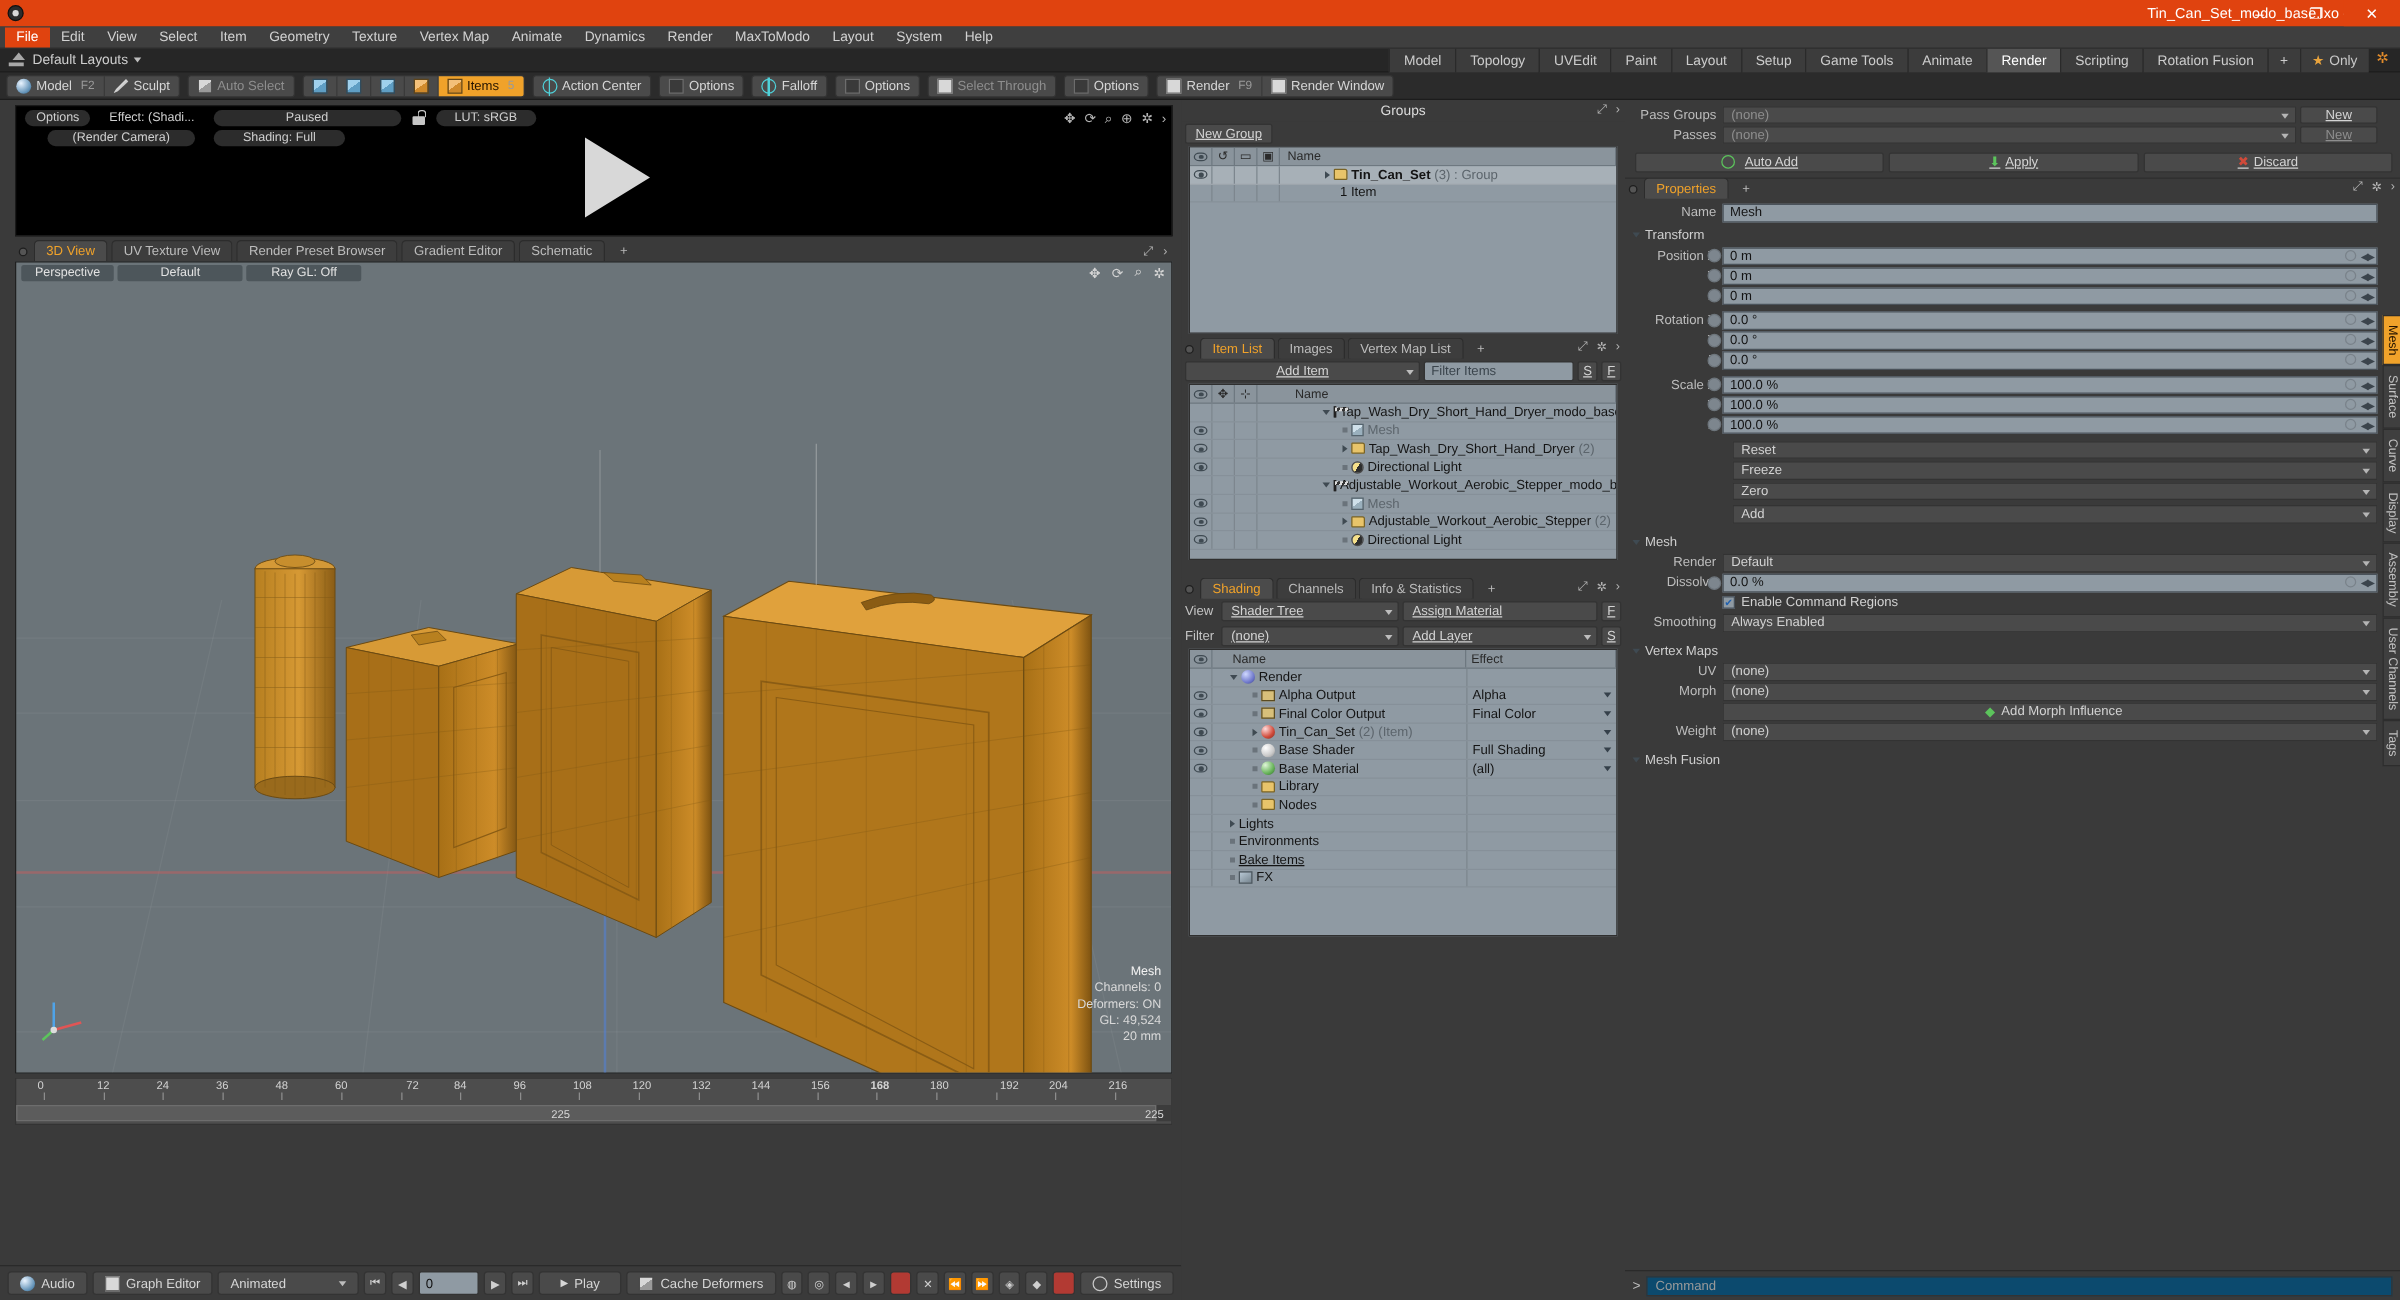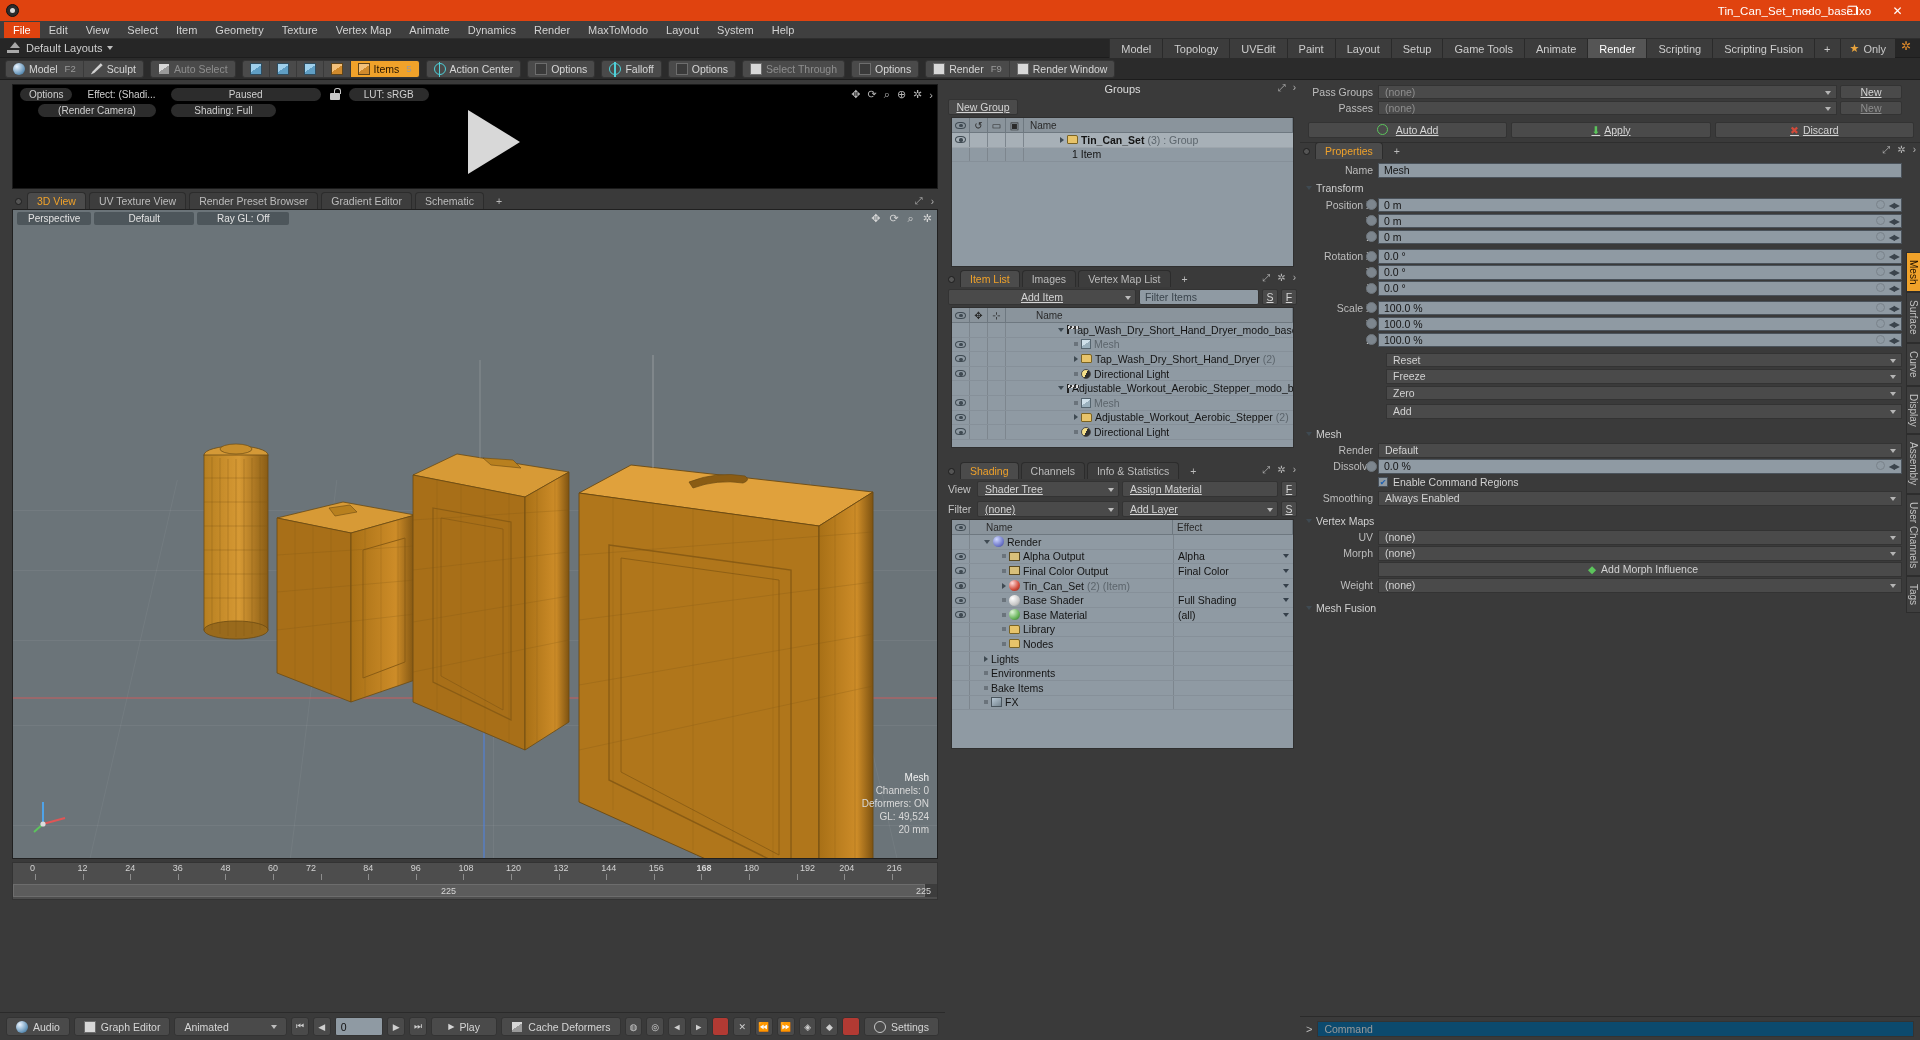--- a/index.html
+++ b/index.html
@@ -234,21 +234,21 @@
         <div class="ltab">Model</div>
         <div class="ltab">Topology</div>
         <div class="ltab">UVEdit</div>
         <div class="ltab">Paint</div>
         <div class="ltab">Layout</div>
         <div class="ltab">Setup</div>
         <div class="ltab">Game Tools</div>
         <div class="ltab">Animate</div>
         <div class="ltab sel">Render</div>
         <div class="ltab">Scripting</div>
-        <div class="ltab">Scripting Fusion</div>
+        <div class="ltab">Rotation Fusion</div>
         <div class="ltab plus">+</div>
         <div class="onlybox">
           <span class="star">★</span>
           <span>Only</span>
         </div>
         <div class="gearmini" style="color: rgb(224, 138, 42); font-size: 12px; display: flex; align-items: center;">✲</div>
       </div>
   </div>
 
   <div class="toolbar" id="toolbar">
@@ -531,21 +531,21 @@
           <b style="left: 64.6px;">12</b>
           <i style="left: 69.6px;"></i>
           <b style="left: 112.2px;">24</b>
           <i style="left: 117.2px;"></i>
           <b style="left: 159.8px;">36</b>
           <i style="left: 164.8px;"></i>
           <b style="left: 207.4px;">48</b>
           <i style="left: 212.4px;"></i>
           <b style="left: 255px;">60</b>
           <i style="left: 260px;"></i>
-          <b style="left: 293px;">72</b>
+          <b style="left: 312px;">72</b>
           <i style="left: 307.6px;"></i>
           <b style="left: 350.2px;">84</b>
           <i style="left: 355.2px;"></i>
           <b style="left: 397.8px;">96</b>
           <i style="left: 402.8px;"></i>
           <b style="left: 445.4px;">108</b>
           <i style="left: 450.4px;"></i>
           <b style="left: 493px;">120</b>
           <i style="left: 498px;"></i>
           <b style="left: 540.6px;">132</b>
@@ -959,21 +959,21 @@
               <div class="nm" style="padding-left: 14px;">
                 <span style="width: 4px; height: 4px; background: rgb(106, 115, 123); display: inline-block;"></span>
                 <span>Environments</span>
               </div>
               <div class="sel-col">
                 <span></span>
               </div>
             </div>
             <div class="trow">
               <div class="eye"></div>
-              <div class="nm" style="padding-left: 14px;">
+              <div class="nm" style="padding-left: 14px; text-decoration: underline;">
                 <span style="width: 4px; height: 4px; background: rgb(106, 115, 123); display: inline-block;"></span>
                 <span>Bake Items</span>
               </div>
               <div class="sel-col">
                 <span></span>
               </div>
             </div>
             <div class="trow">
               <div class="eye"></div>
               <div class="nm" style="padding-left: 14px;">

